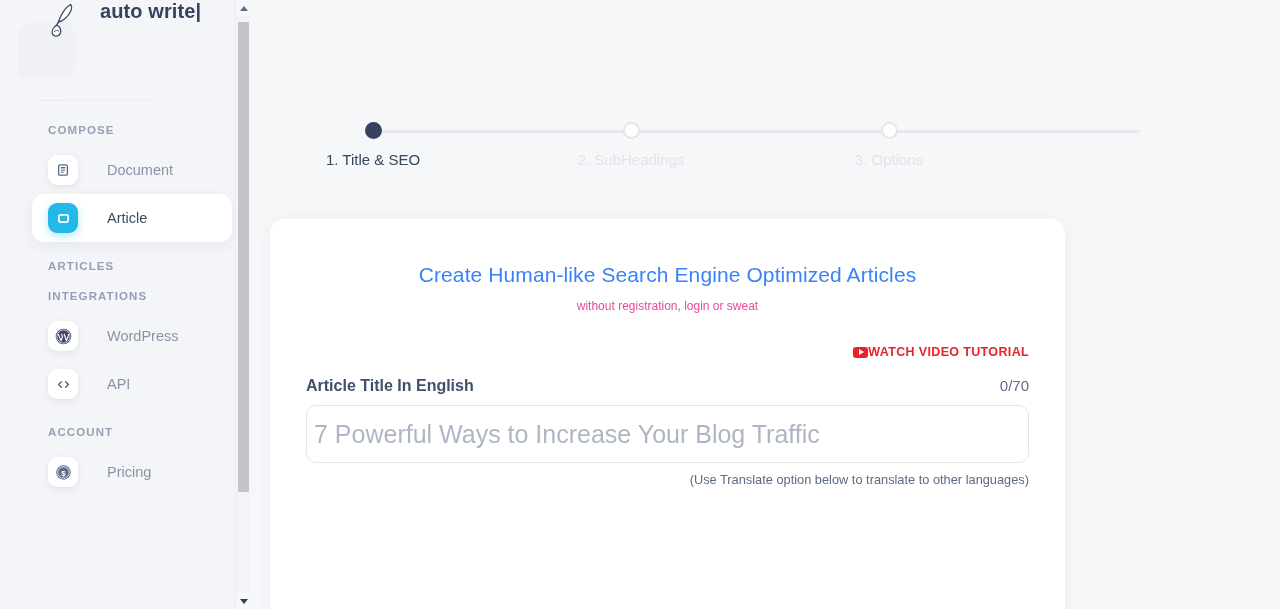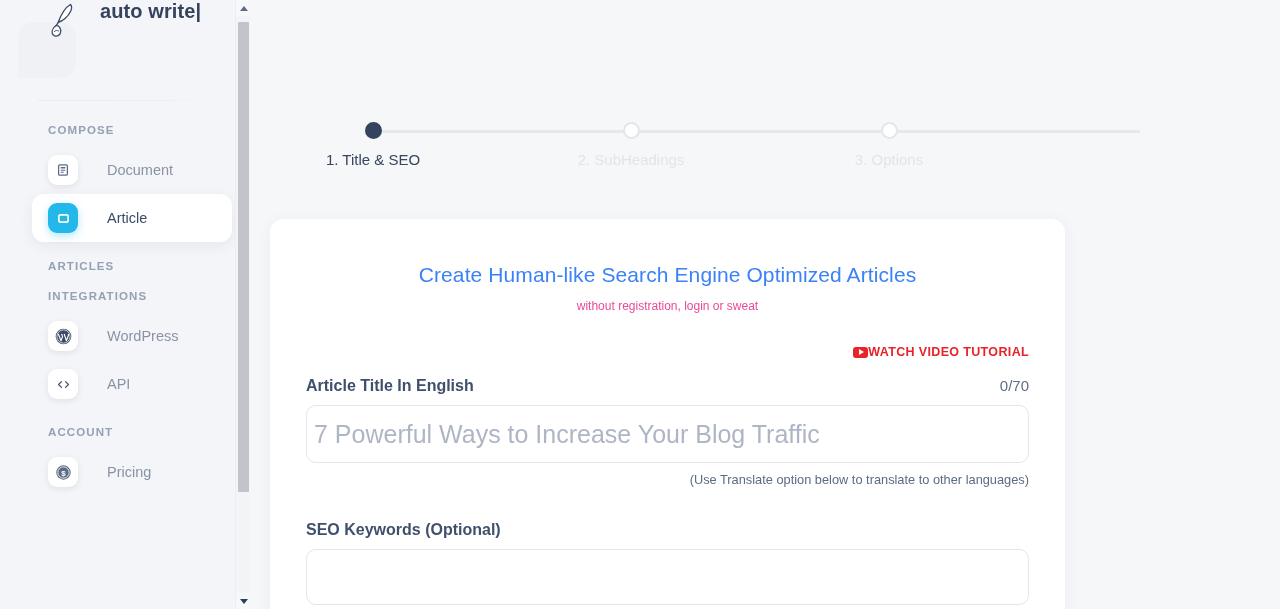--- a/index.html
+++ b/index.html
@@ -370,22 +370,16 @@
 
       <div class="field">
         <div class="field-head">
           <span class="field-label">Article Title In English</span>
           <span class="field-count">0/70</span>
         </div>
         <input class="text-input" type="text" value="" placeholder="7 Powerful Ways to Increase Your Blog Traffic" style="">
         <div class="field-hint">(Use Translate option below to translate to other languages)</div>
       </div>
 
-      <div class="field seo">
-        <div class="field-head">
-          <span class="field-label">SEO Keywords (Optional)</span>
-        </div>
-        <input class="text-input seo" type="text" value="" placeholder="" style="">
-      </div>
     </section>
 
   </main>
 </div>
 
 </body></html>

